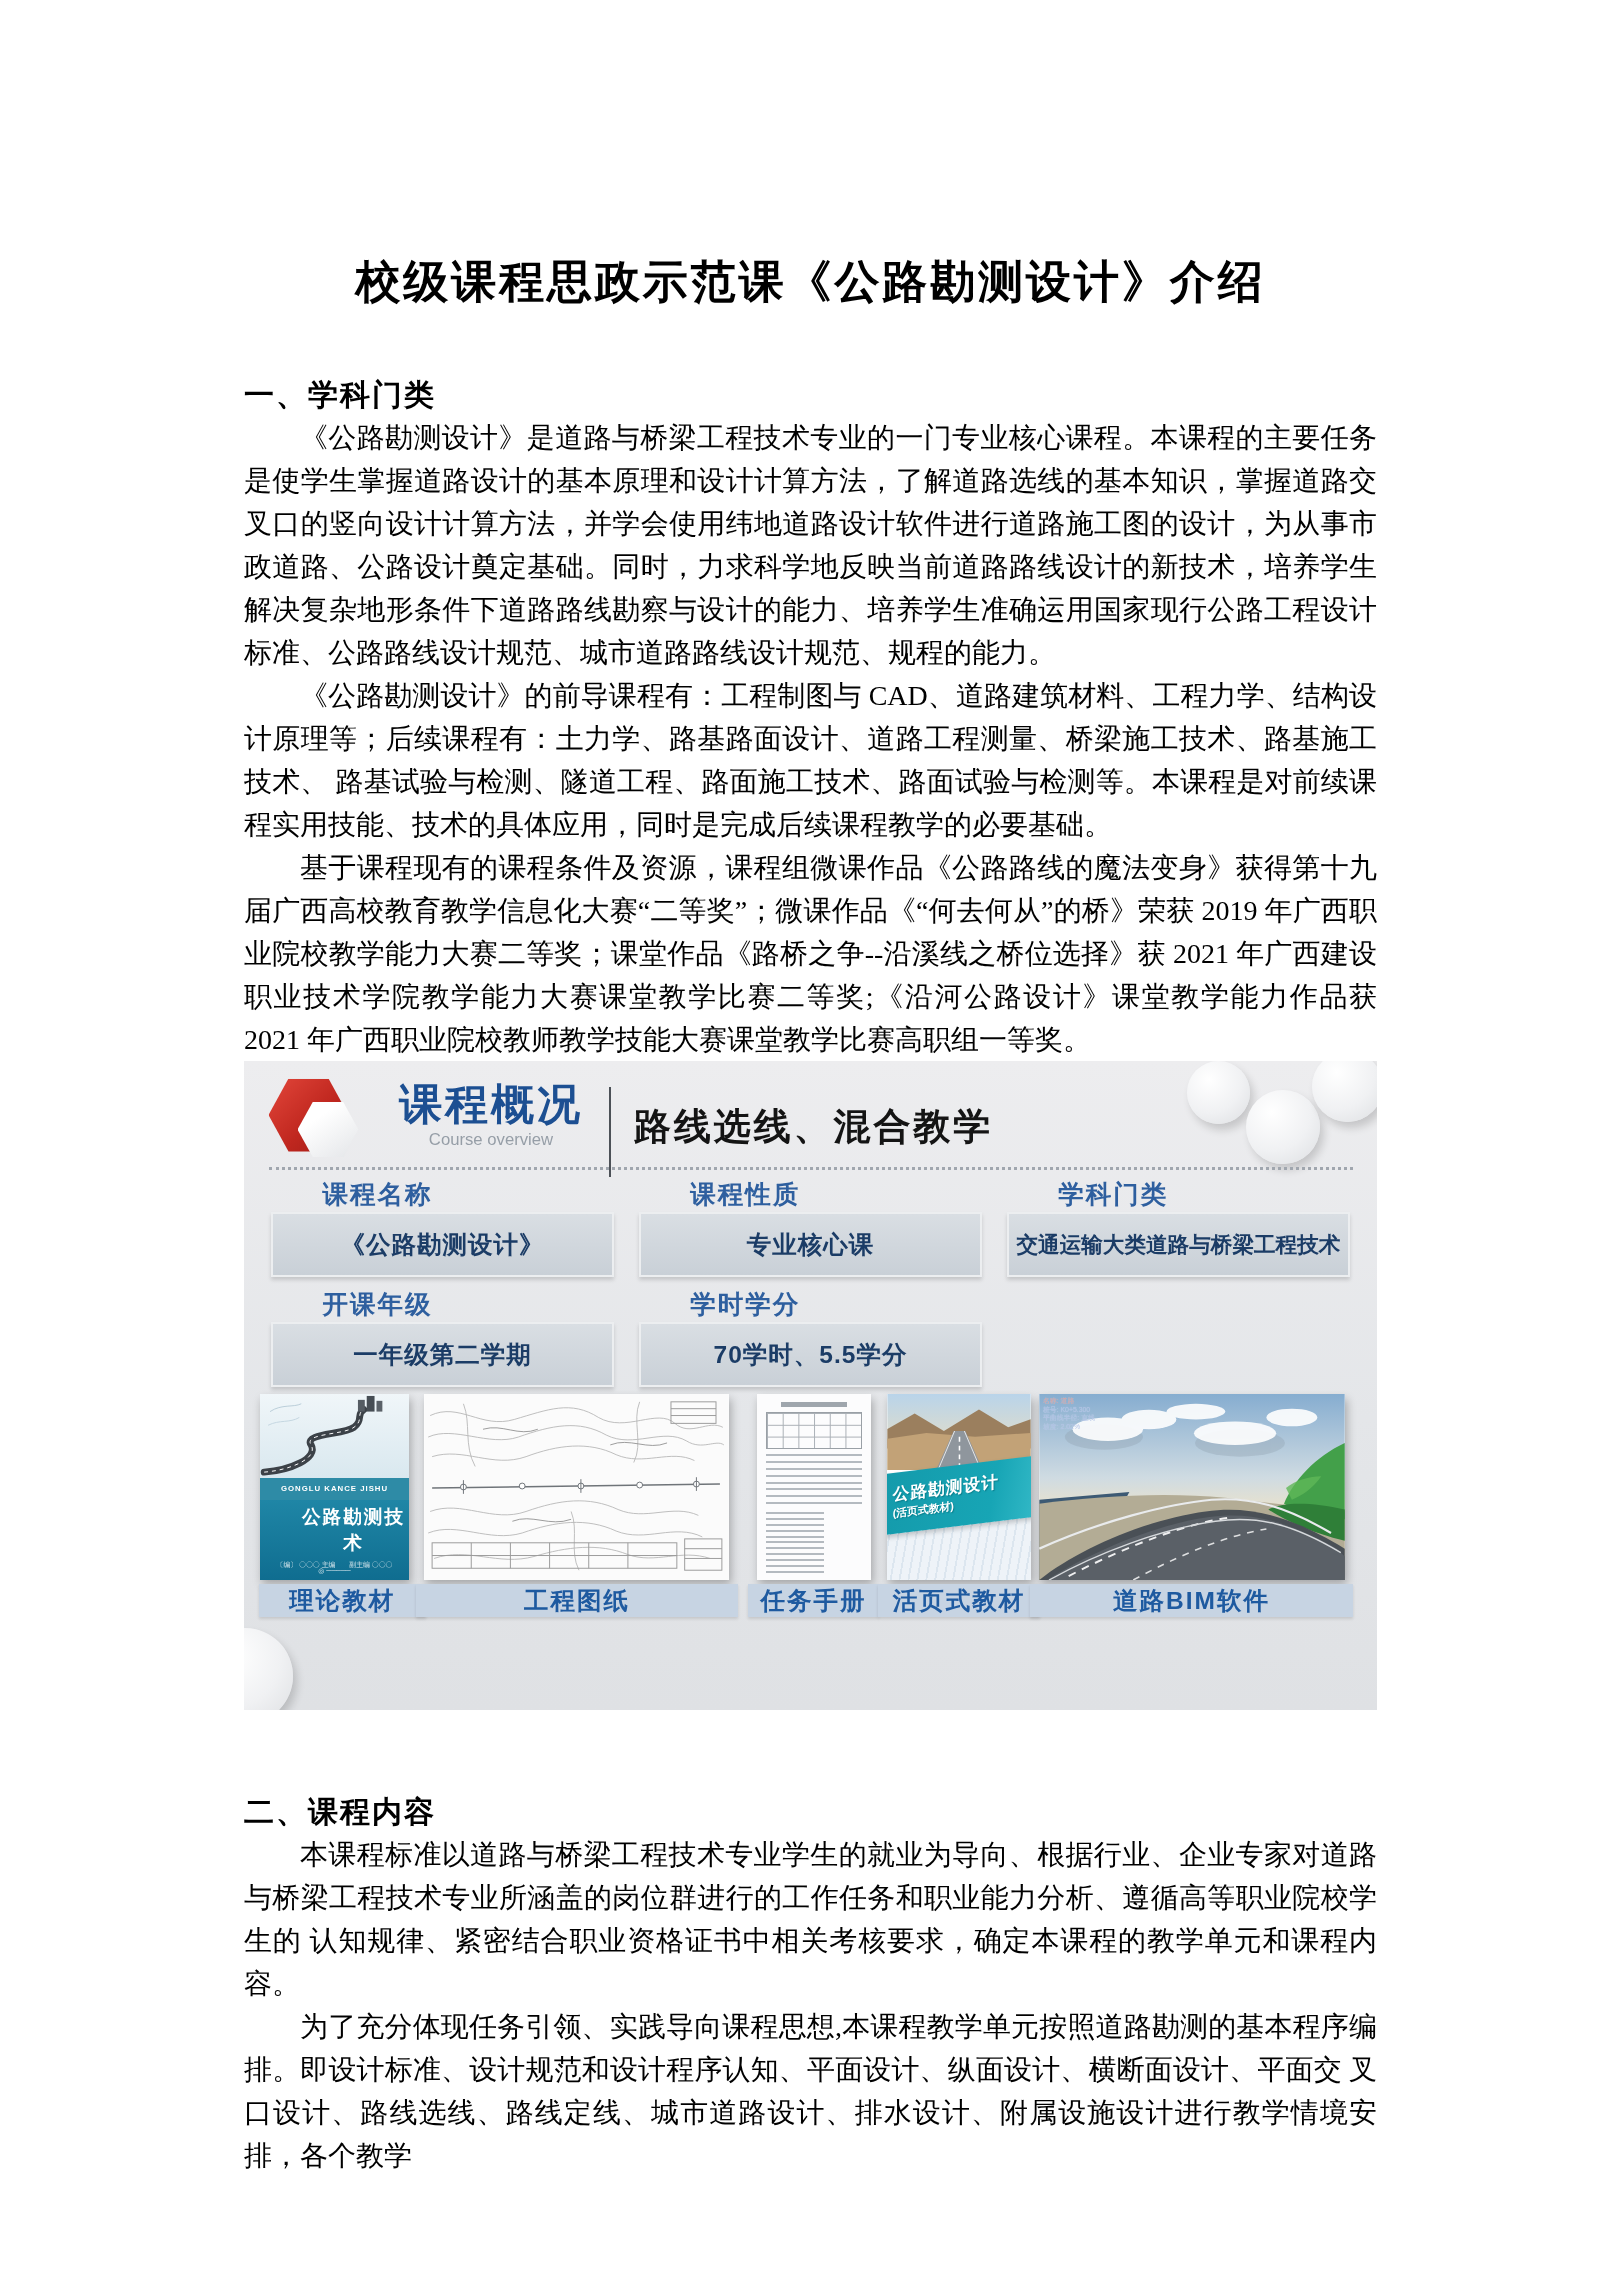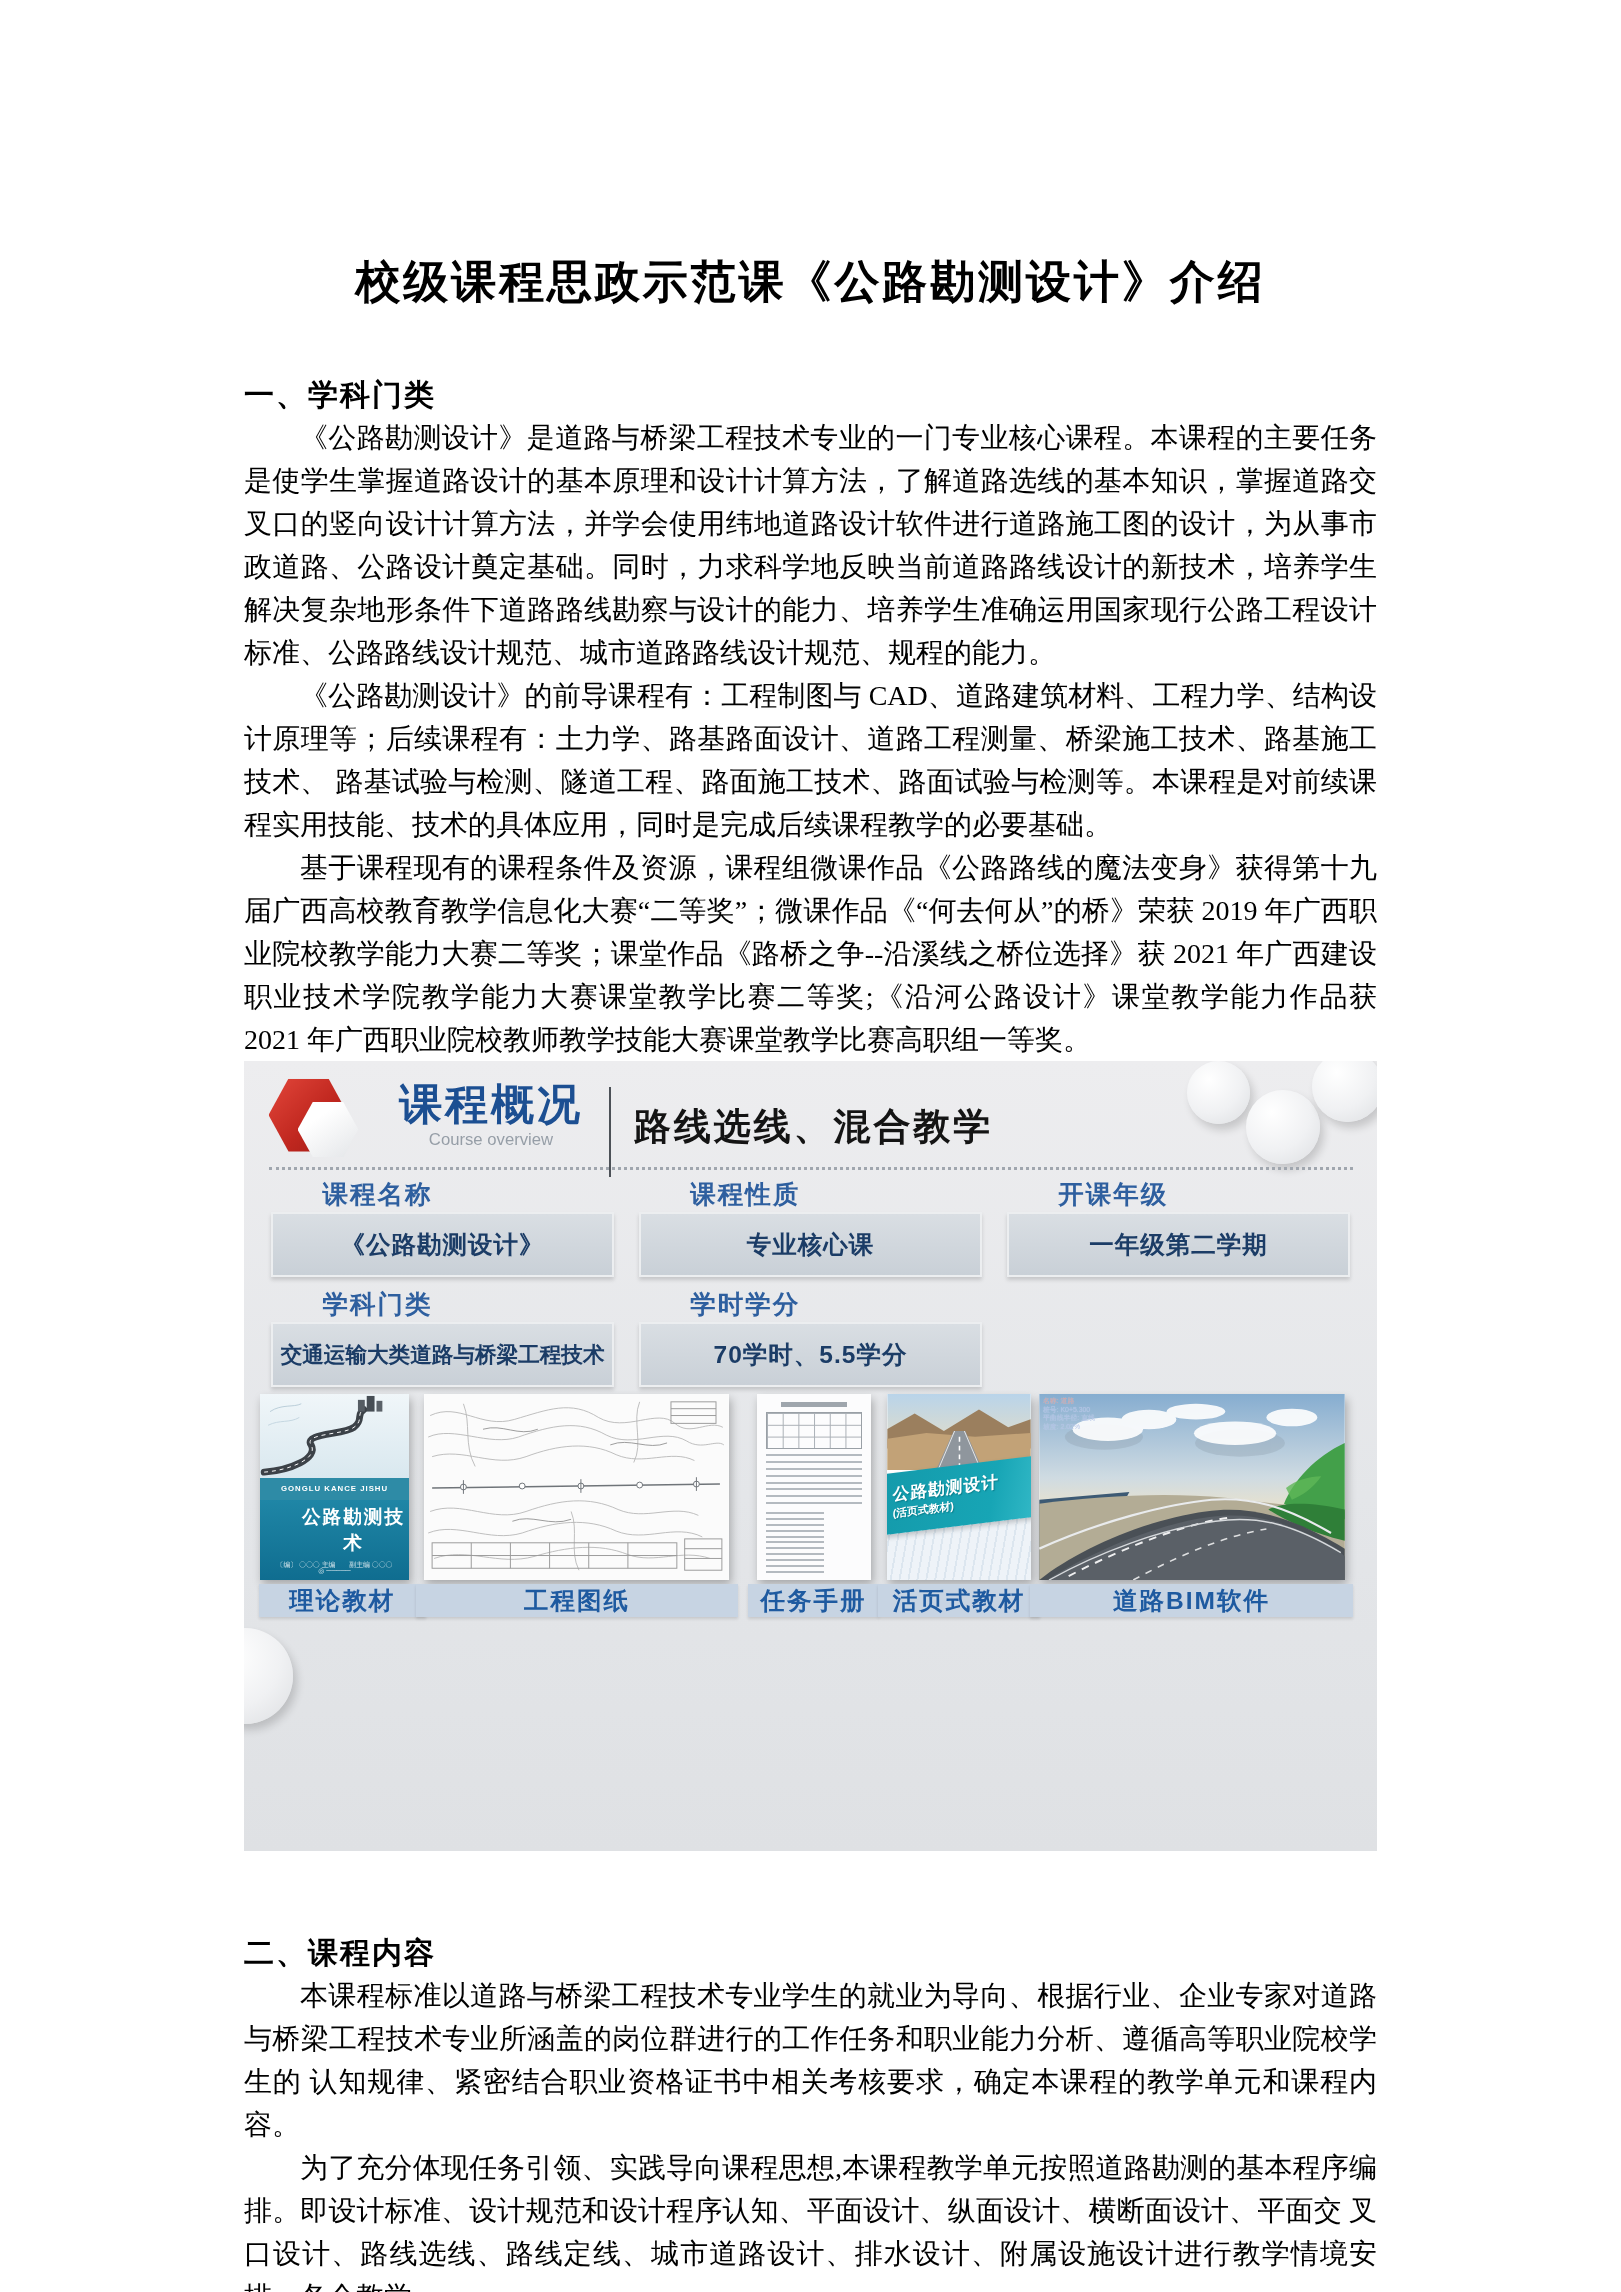--- a/index.html
+++ b/index.html
@@ -9,21 +9,21 @@
 
   .doc-title{margin:253px 0 0;font-size:45px;line-height:59px;font-weight:bold;
              text-align:center;letter-spacing:2.9px;}
   .sec-heading{margin:0;font-family:"Liberation Sans","DejaVu Sans",sans-serif;
                font-weight:bold;font-size:30px;line-height:43px;letter-spacing:2px;}
   .sec1{margin-top:61px;}
   .sec2{margin-top:80px;}
   .body-p{margin:0;font-size:28px;line-height:43px;text-align:justify;text-indent:2em;}
 
   
-  .infographic{position:relative;width:1133px;height:790px;overflow:hidden;
+  .infographic{position:relative;width:1133px;height:649px;overflow:hidden;
                background:linear-gradient(180deg,#ededef 0%,#e4e6e9 55%,#dfe1e4 100%);
                font-family:"Liberation Sans","DejaVu Sans",sans-serif;}
   .circ{position:absolute;border-radius:50%;
         background:radial-gradient(circle at 35% 30%,#ffffff 0%,#f0f1f3 55%,#dcdee1 100%);
         box-shadow:3.9px 5.9px 8.8px rgba(0,0,0,.16);}
   .circ1{left:943px;top:0;width:63px;height:63px;}
   .circ2{left:1002px;top:29px;width:74px;height:74px;}
   .circ3{left:1068px;top:-9.8px;width:71px;height:71px;}
   .circ4{left:-47px;top:567px;width:96px;height:96px;}
 
@@ -137,26 +137,26 @@
       <div class="ig-grid">
         <div>
           <div class="ig-card-label">课程名称</div>
           <div class="ig-card-box">《公路勘测设计》</div>
         </div>
         <div>
           <div class="ig-card-label">课程性质</div>
           <div class="ig-card-box">专业核心课</div>
         </div>
         <div>
+          <div class="ig-card-label">学科门类</div>
+          <div class="ig-card-box long">交通运输大类道路与桥梁工程技术</div>
+        </div>
+        <div>
           <div class="ig-card-label">开课年级</div>
           <div class="ig-card-box">一年级第二学期</div>
-        </div>
-        <div>
-          <div class="ig-card-label">学科门类</div>
-          <div class="ig-card-box long">交通运输大类道路与桥梁工程技术</div>
         </div>
         <div>
           <div class="ig-card-label">学时学分</div>
           <div class="ig-card-box">70学时、5.5学分</div>
         </div>
       </div>
 
       <div class="tb" style="left:16px;width:149px;">
         <div class="bk-top">
           <svg width="149" height="84" viewBox="0 0 152 86">

